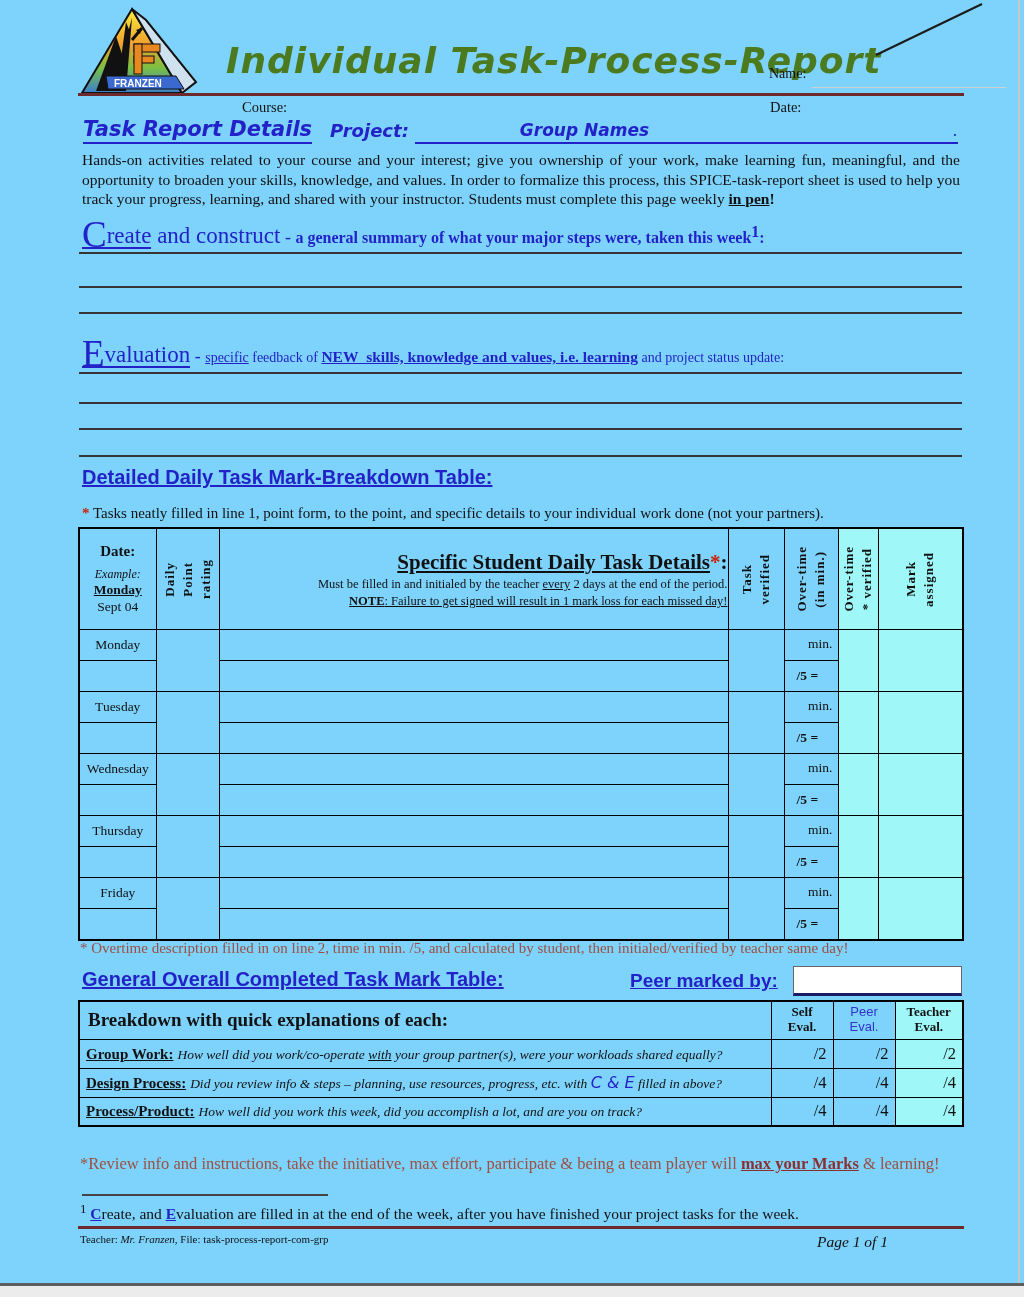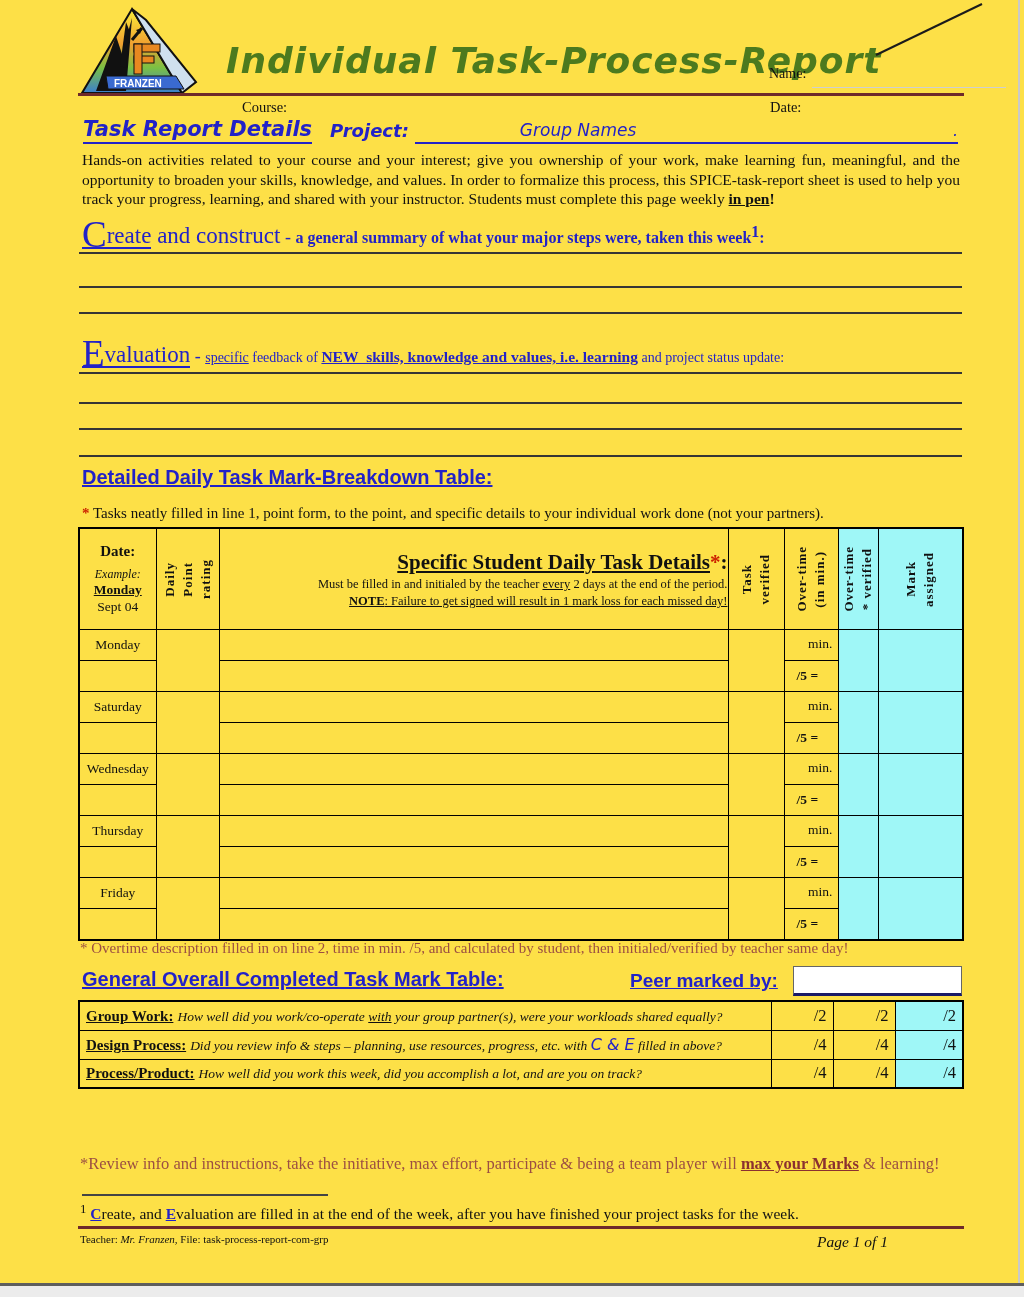--- a/index.html
+++ b/index.html
@@ -1,37 +1,37 @@
 <!DOCTYPE html>
 <html><head>
 <meta charset="utf-8">
 <style>
   html,body{margin:0;padding:0;background:#ffffff;}
-  .sheet{position:relative;width:1024px;height:1297px;background:#fde047;overflow:hidden;
+  .sheet{position:relative;width:1024px;height:1297px;background:#7dd3fc;overflow:hidden;
          font-family:"Liberation Serif",serif;color:#111;}
   
   .edge-right{position:absolute;left:1018px;top:0;width:2px;height:1284px;background:#c9c9c9;}
   .edge-bottom{position:absolute;left:0;top:1283px;width:100%;height:14px;background:#ececec;border-top:3px solid #5e5e5e;}
   
   .logo{position:absolute;left:76px;top:6px;width:126px;height:90px;}
   .title{position:absolute;left:226px;top:40px;font-family:"DejaVu Sans",sans-serif;
          font-style:italic;font-weight:700;font-size:36px;color:#4c7a1e;letter-spacing:1px;white-space:nowrap;}
   .name-label{position:absolute;left:769px;top:66px;font-size:14px;}
   .name-line{position:absolute;left:812px;top:87px;width:194px;height:1px;background:#cfcfcf;}
   .rule-top{position:absolute;left:78px;top:93px;width:886px;height:3px;background:#6e2a2a;}
   .course-label{position:absolute;left:242px;top:99px;font-size:14.5px;}
   .date-label{position:absolute;left:770px;top:99px;font-size:14.5px;}
   .pen-mark{position:absolute;left:868px;top:0;}
   
   .trd-row{position:absolute;left:83px;top:117px;width:875px;display:flex;align-items:flex-end;
            font-family:"DejaVu Sans",sans-serif;font-style:italic;color:#2222c8;}
   .trd-h{font-size:21px;font-weight:700;border-bottom:2px solid #2222c8;padding-bottom:1px;white-space:nowrap;}
   .trd-proj{font-size:18px;font-weight:700;margin-left:18px;padding-bottom:3px;white-space:nowrap;}
   .trd-fill{flex:1;display:flex;align-items:flex-end;border-bottom:2px solid #2222c8;margin-left:6px;padding-bottom:2px;}
-  .trd-gn{font-size:17px;font-weight:400;margin-left:105px;white-space:nowrap;}
+  .trd-gn{font-size:17px;font-weight:700;margin-left:105px;white-space:nowrap;}
   .trd-sp{flex:1;}
   .trd-dot{font-size:16px;color:#2222c8;}
   
   .intro{position:absolute;left:82px;top:150px;width:878px;font-size:15.5px;line-height:1.27;text-align:justify;}
   .intro b u{text-decoration:underline;}
   
   .sec-h{position:absolute;left:82px;font-family:Liberation Serif, serif;color:#2222c8;white-space:nowrap;}
   .sec-create{top:213px;}
   .sec-eval{top:332px;}
   .big-init{font-size:37px;vertical-align:-4px;}
@@ -257,21 +257,21 @@
       <td class="cy" rowspan="2"></td>
       <td class="cy" rowspan="2"></td>
     </tr>
     <tr class="day-r">
       <td></td>
       <td></td>
       <td class="ot-5"><span>/5 =</span></td>
     </tr>
 
     <tr class="day-r">
-      <td class="day-cell"><span>Saturday</span></td>
+      <td class="day-cell"><span>Tuesday</span></td>
       <td rowspan="2"></td>
       <td></td>
       <td rowspan="2"></td>
       <td class="ot-min"><span>min.</span></td>
       <td class="cy" rowspan="2"></td>
       <td class="cy" rowspan="2"></td>
     </tr>
     <tr class="day-r">
       <td></td>
       <td></td>
@@ -334,20 +334,35 @@
   <div class="peer-box"></div>
 
   <table class="overall">
     <colgroup>
         <col style="width:692px">
         <col style="width:62px">
         <col style="width:62px">
         <col style="width:68px">
       </colgroup>
     <tbody>
+        <tr class="hrow">
+      <th class="bd-head">Breakdown with quick explanations of each:</th>
+      <th class="ev-head">
+            <span>Self</span>
+            <span>Eval.</span>
+          </th>
+      <th class="ev-head ev-peer">
+            <span>Peer</span>
+            <span>Eval.</span>
+          </th>
+      <th class="ev-head cy">
+            <span>Teacher</span>
+            <span>Eval.</span>
+          </th>
+    </tr>
     <tr class="brow">
       <td class="row-desc">
         <span class="row-label">Group Work:</span>
         <span class="row-exp"><span>How well did you work/co-operate </span><span class="u">with</span><span> your group partner(s), were your workloads shared equally?</span></span>
       </td>
       <td class="val">/2</td>
       <td class="val">/2</td>
       <td class="val cy">/2</td>
     </tr>
     <tr class="brow">

